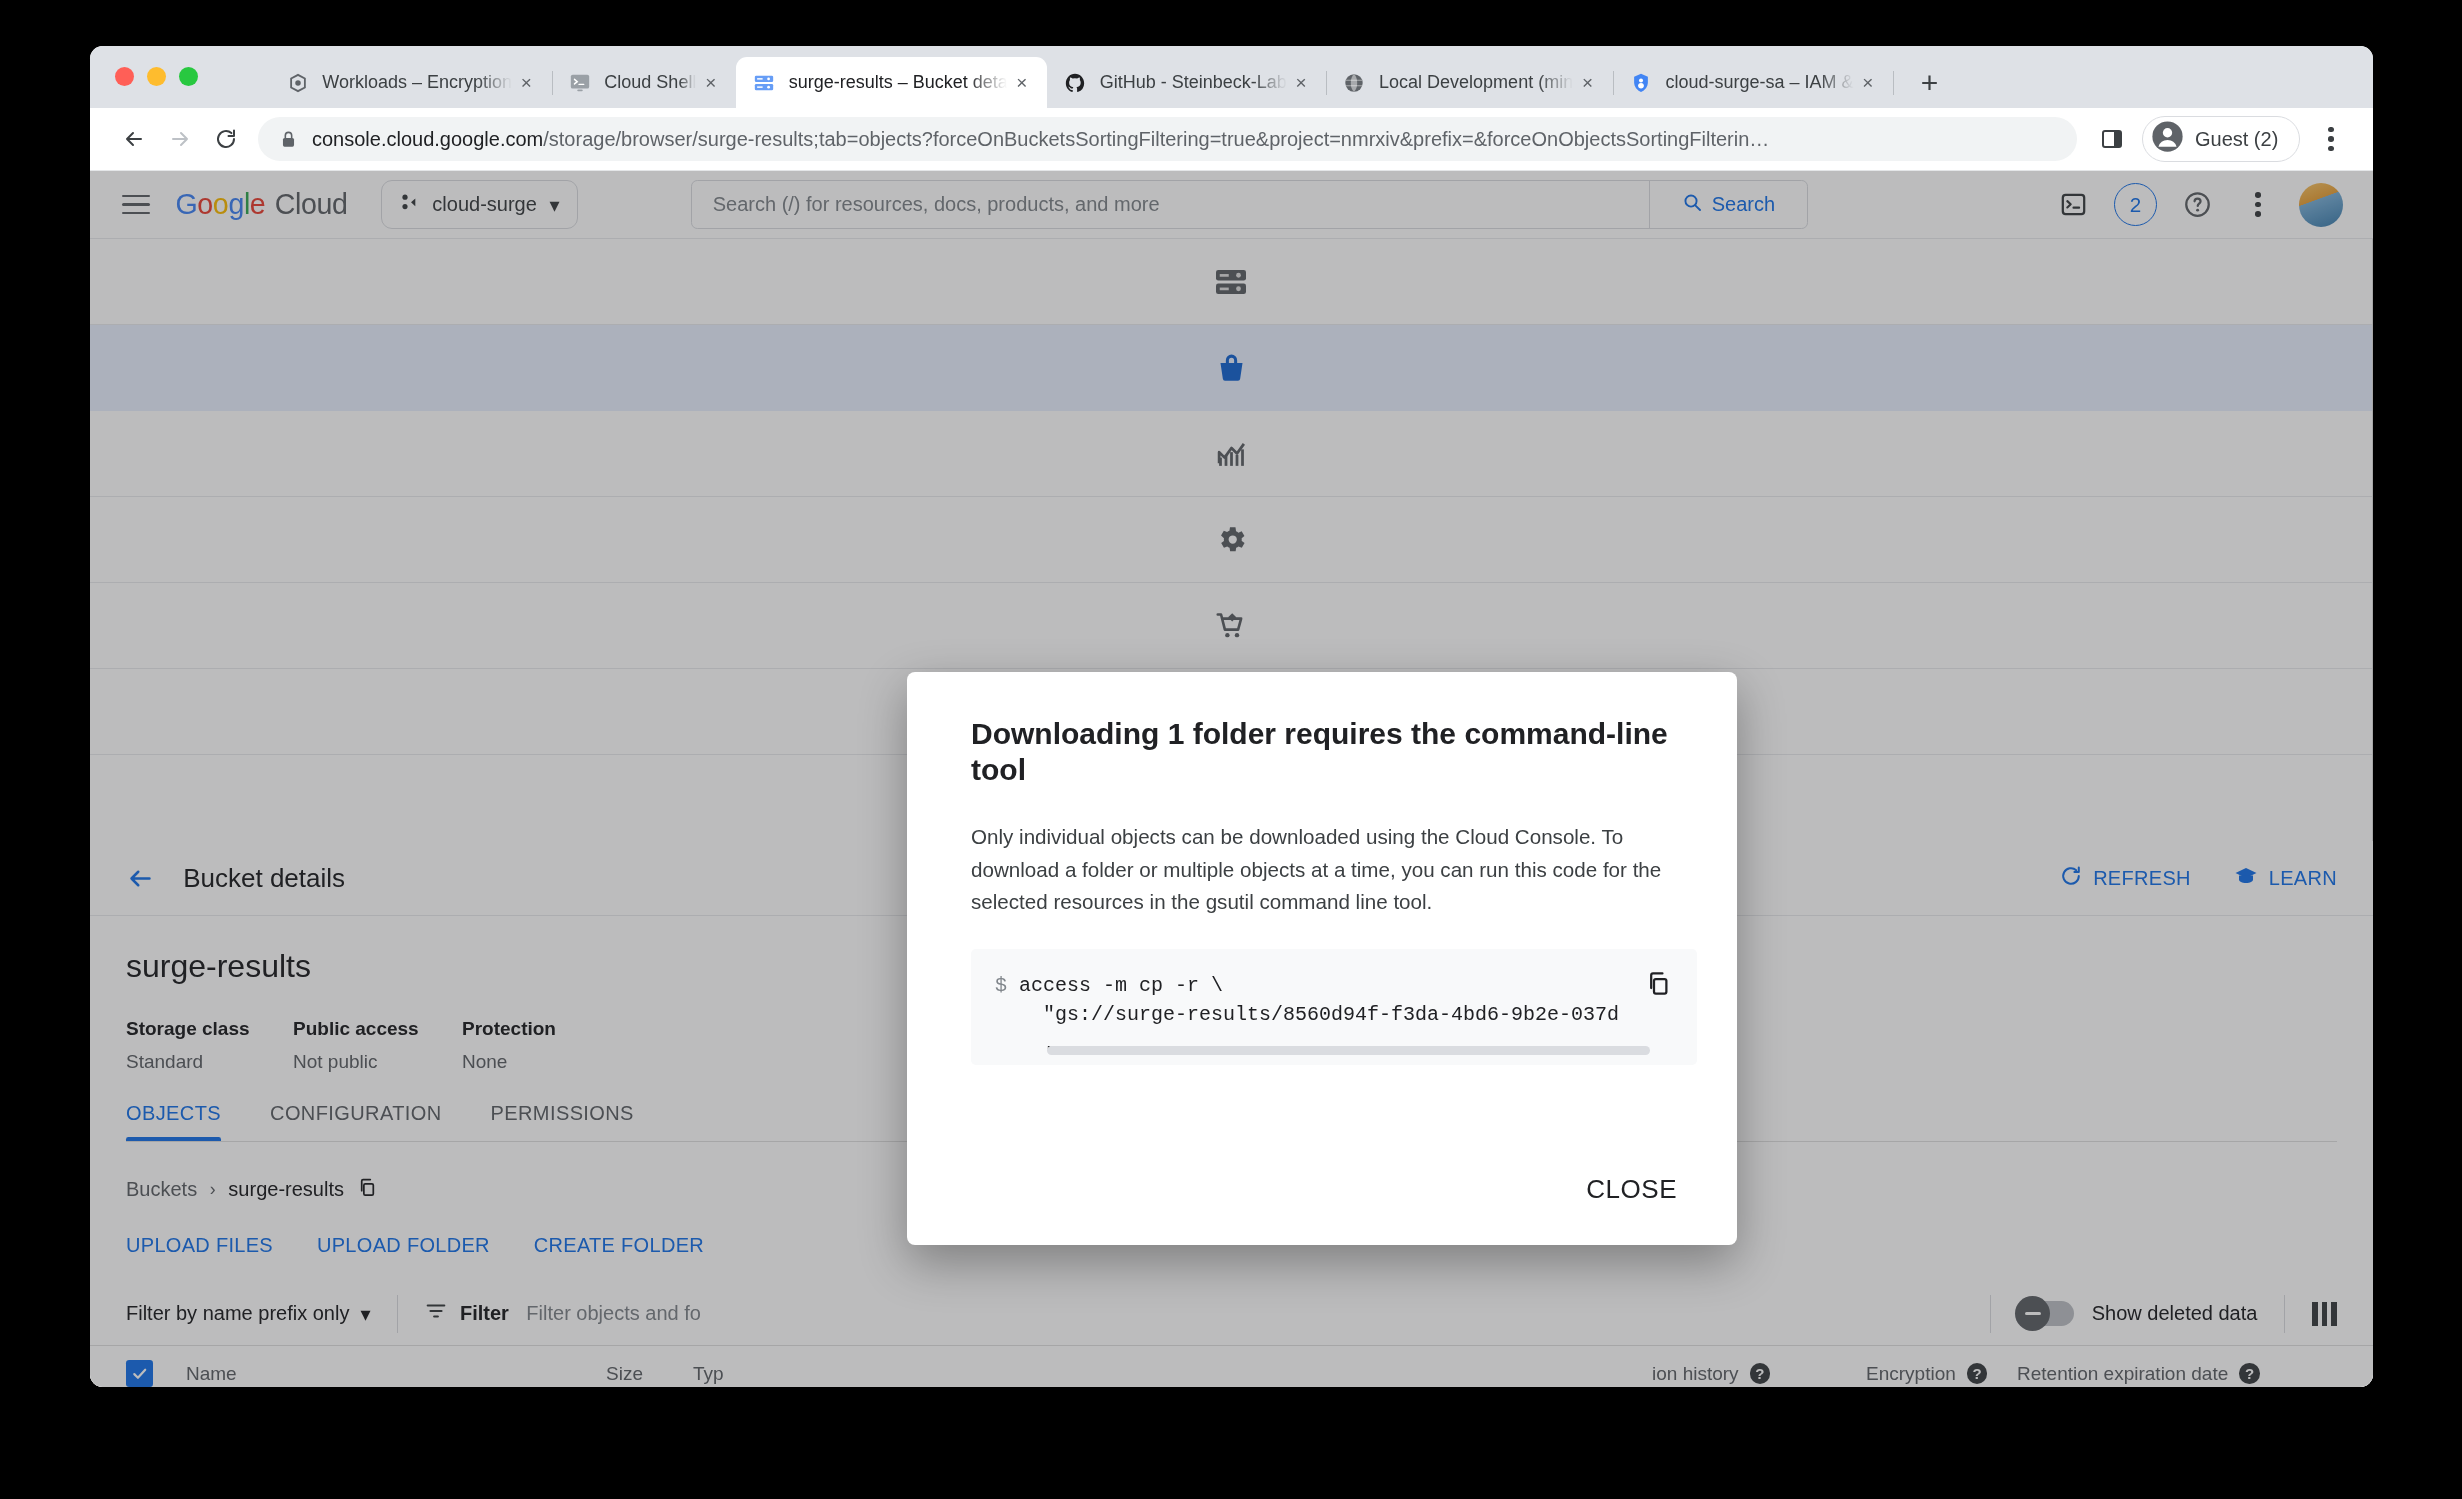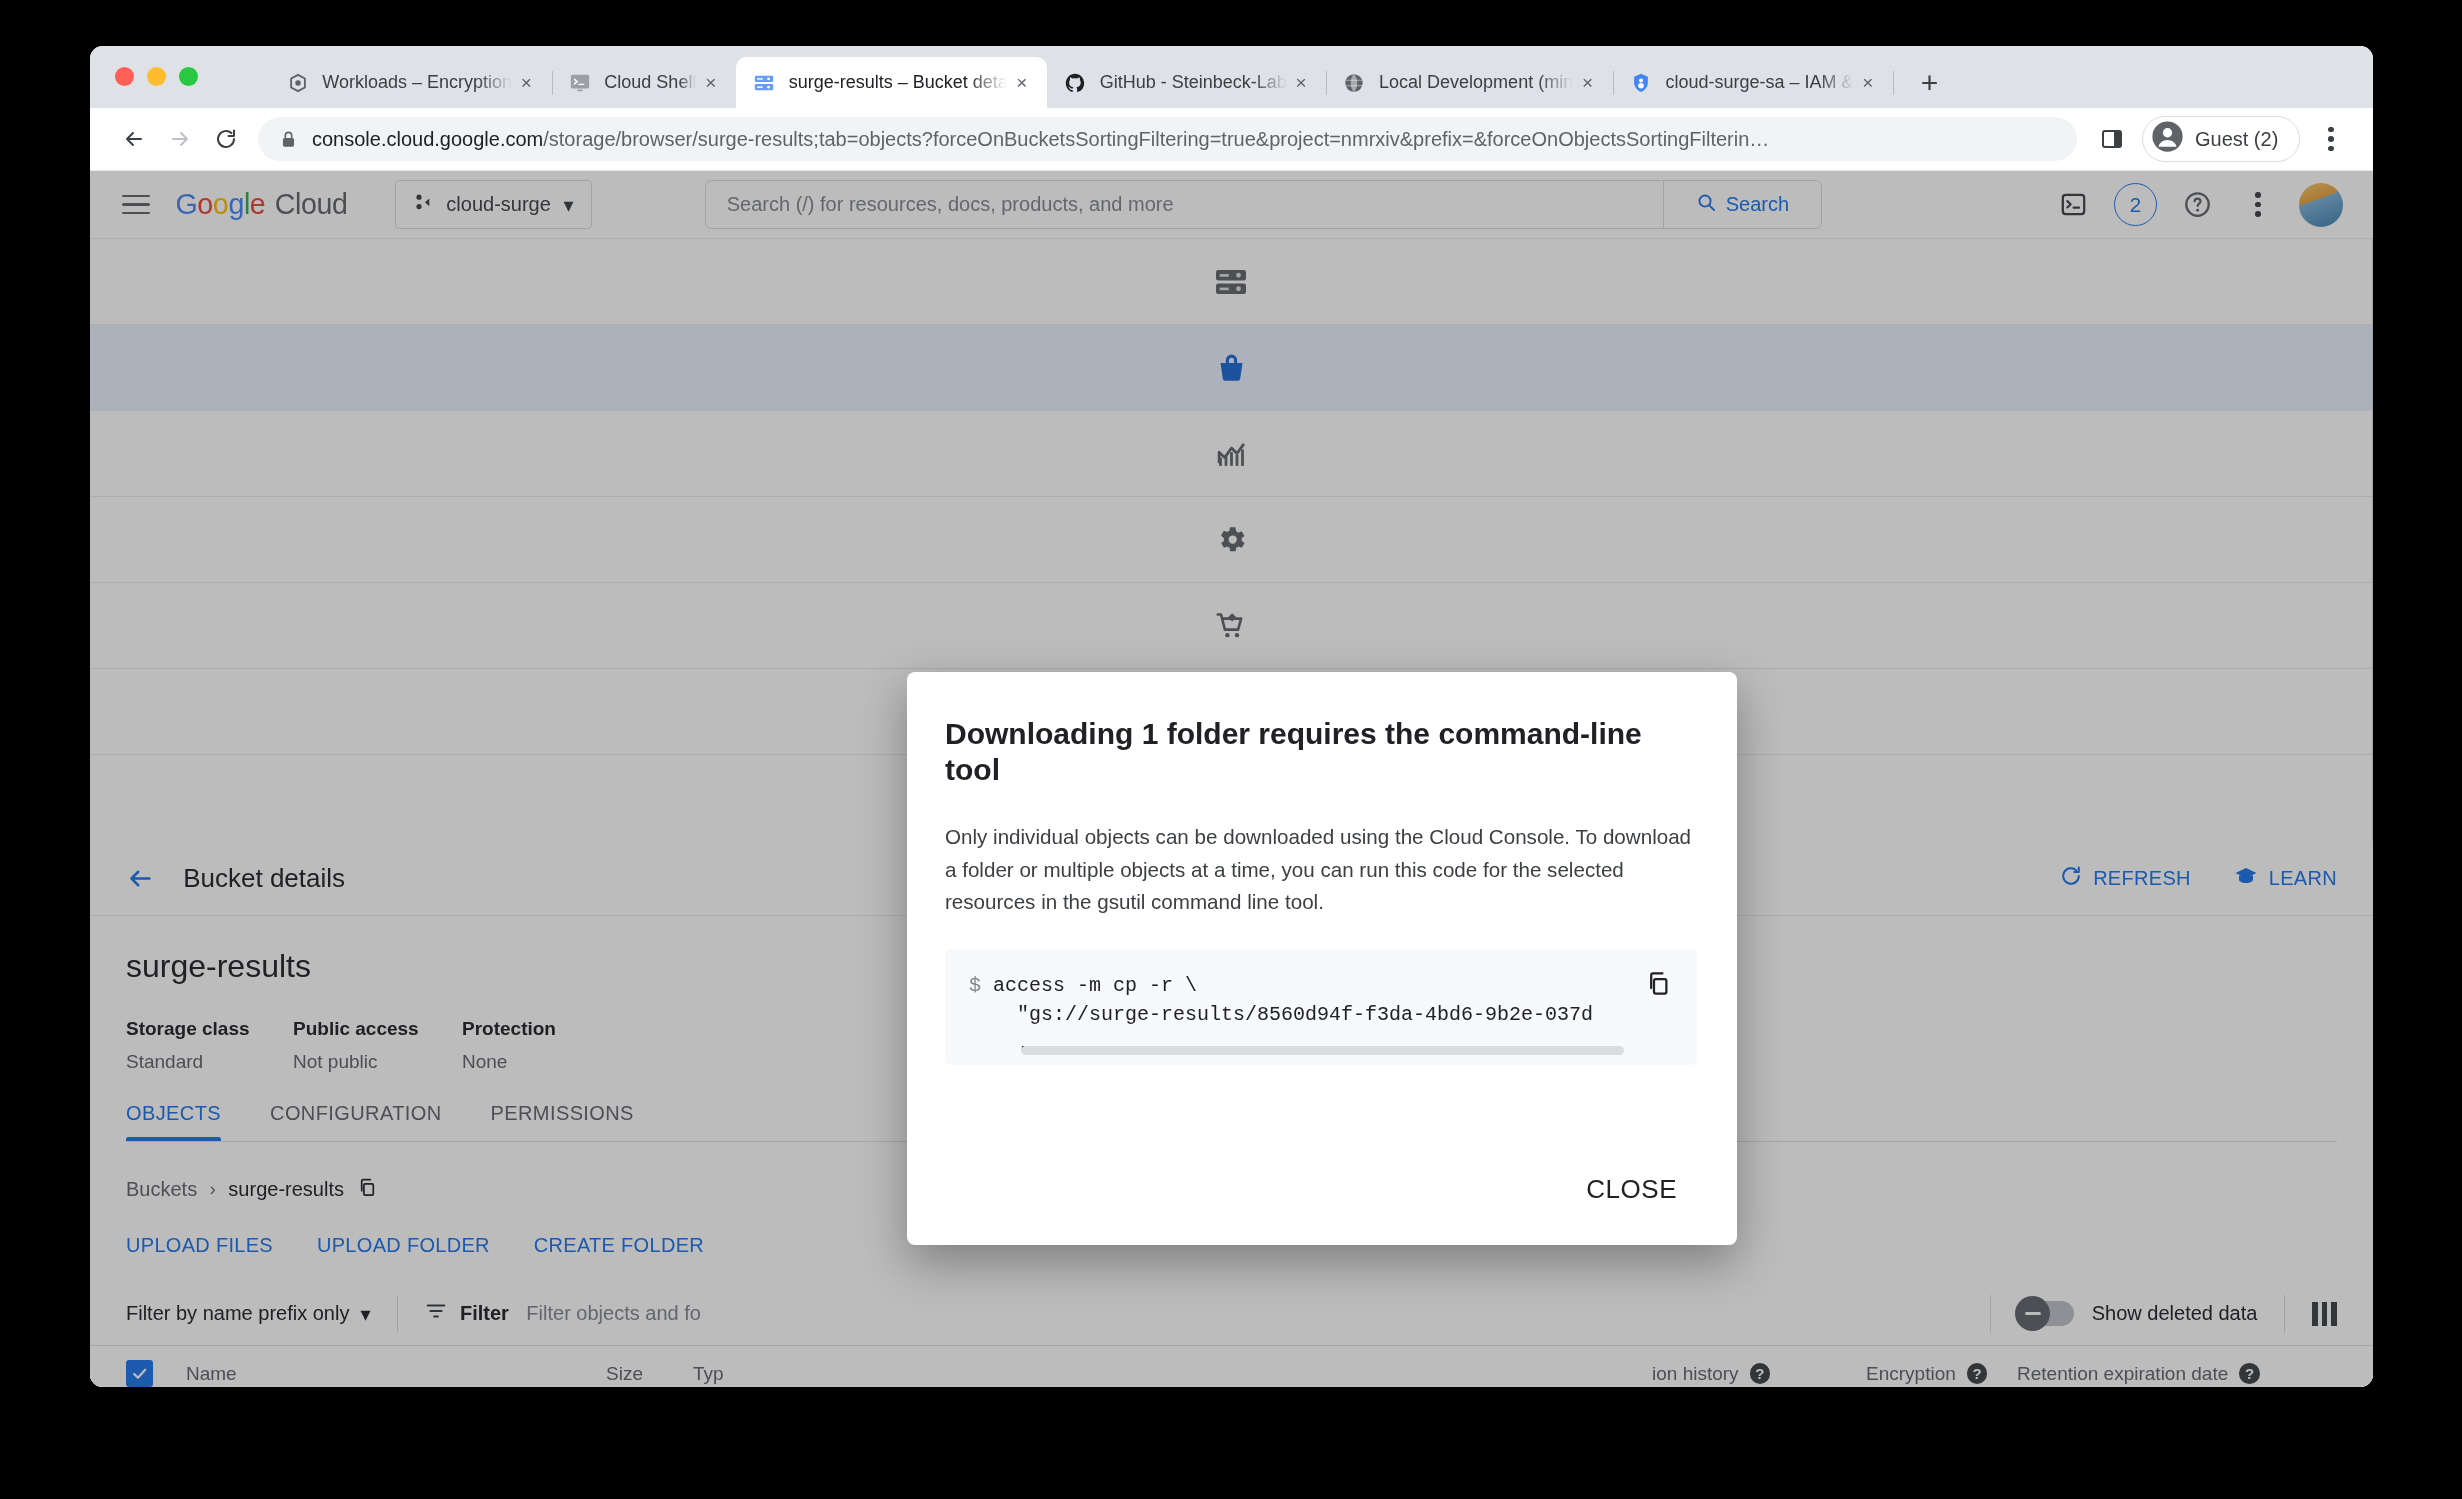--- a/index.html
+++ b/index.html
@@ -106,24 +106,24 @@
     padding: 0 24px 0 24px;
     border-bottom: 0.8px solid #e8eaed;
     gap: 0;
   }
   #hamburger { width:44px; height:44px; display:flex; flex-direction:column; justify-content:center; gap:6.3px; padding:0 8px; margin-right:17.5px;}
   #hamburger span { display:block; height:2.4px; background:#5f6368; border-radius:1.6px; }
   #gclogo { font-size: 28.6px; letter-spacing:-0.4px; display:flex; align-items:center; }
   #gclogo .g1{color:#4285F4}.g2{color:#EA4335}.g3{color:#FBBC05}.g4{color:#4285F4}.g5{color:#34A853}.g6{color:#EA4335}
   #gclogo .cloudword { color:#5f6368; margin-left:9.5px; }
   #projchip {
-    margin-left: 47px;
+    margin-left: 33px;
     height: 49px; display:flex; align-items:center; gap:12.7px;
     padding: 0 17.5px;
-    border: 0.8px solid #dadce0; border-radius: 4px;
+    border: 0.8px solid #dadce0; border-radius: 11px;
     font-size: 20px; color:#3c4043;
   }
   #searchwrap {
     margin-left: 113px;
     flex: 0 0 1117px;
     height: 49px;
     border: 0.8px solid #dadce0; border-radius: 6.3px;
     display:flex; align-items:center;
     overflow:hidden;
   }
@@ -253,21 +253,21 @@
     z-index: 50;
   }
   #dialog {
     position:absolute;
     left: 817px; top: 501px;
     width: 830px; height: 573px;
     background:#ffffff;
     border-radius: 8px;
     box-shadow: 0 17.5px 48px rgba(0,0,0,.32);
     z-index: 60;
-    padding: 44px 40px 0 38px;
+    padding: 44px 40px 0 64px;
   }
   #dlgtitle { font-size: 30px; color:#202124; font-weight:700; line-height:1.2; }
   #dlgbody { font-size: 20.6px; color:#3c4043; line-height: 1.58; margin-top: 33px; }
   #codebox {
     margin-top: 30px;
     background:#f8f9fa;
     border-radius: 4.8px;
     padding: 22px 24px 14.3px 24px;
     position: relative;
     height: 116px;

